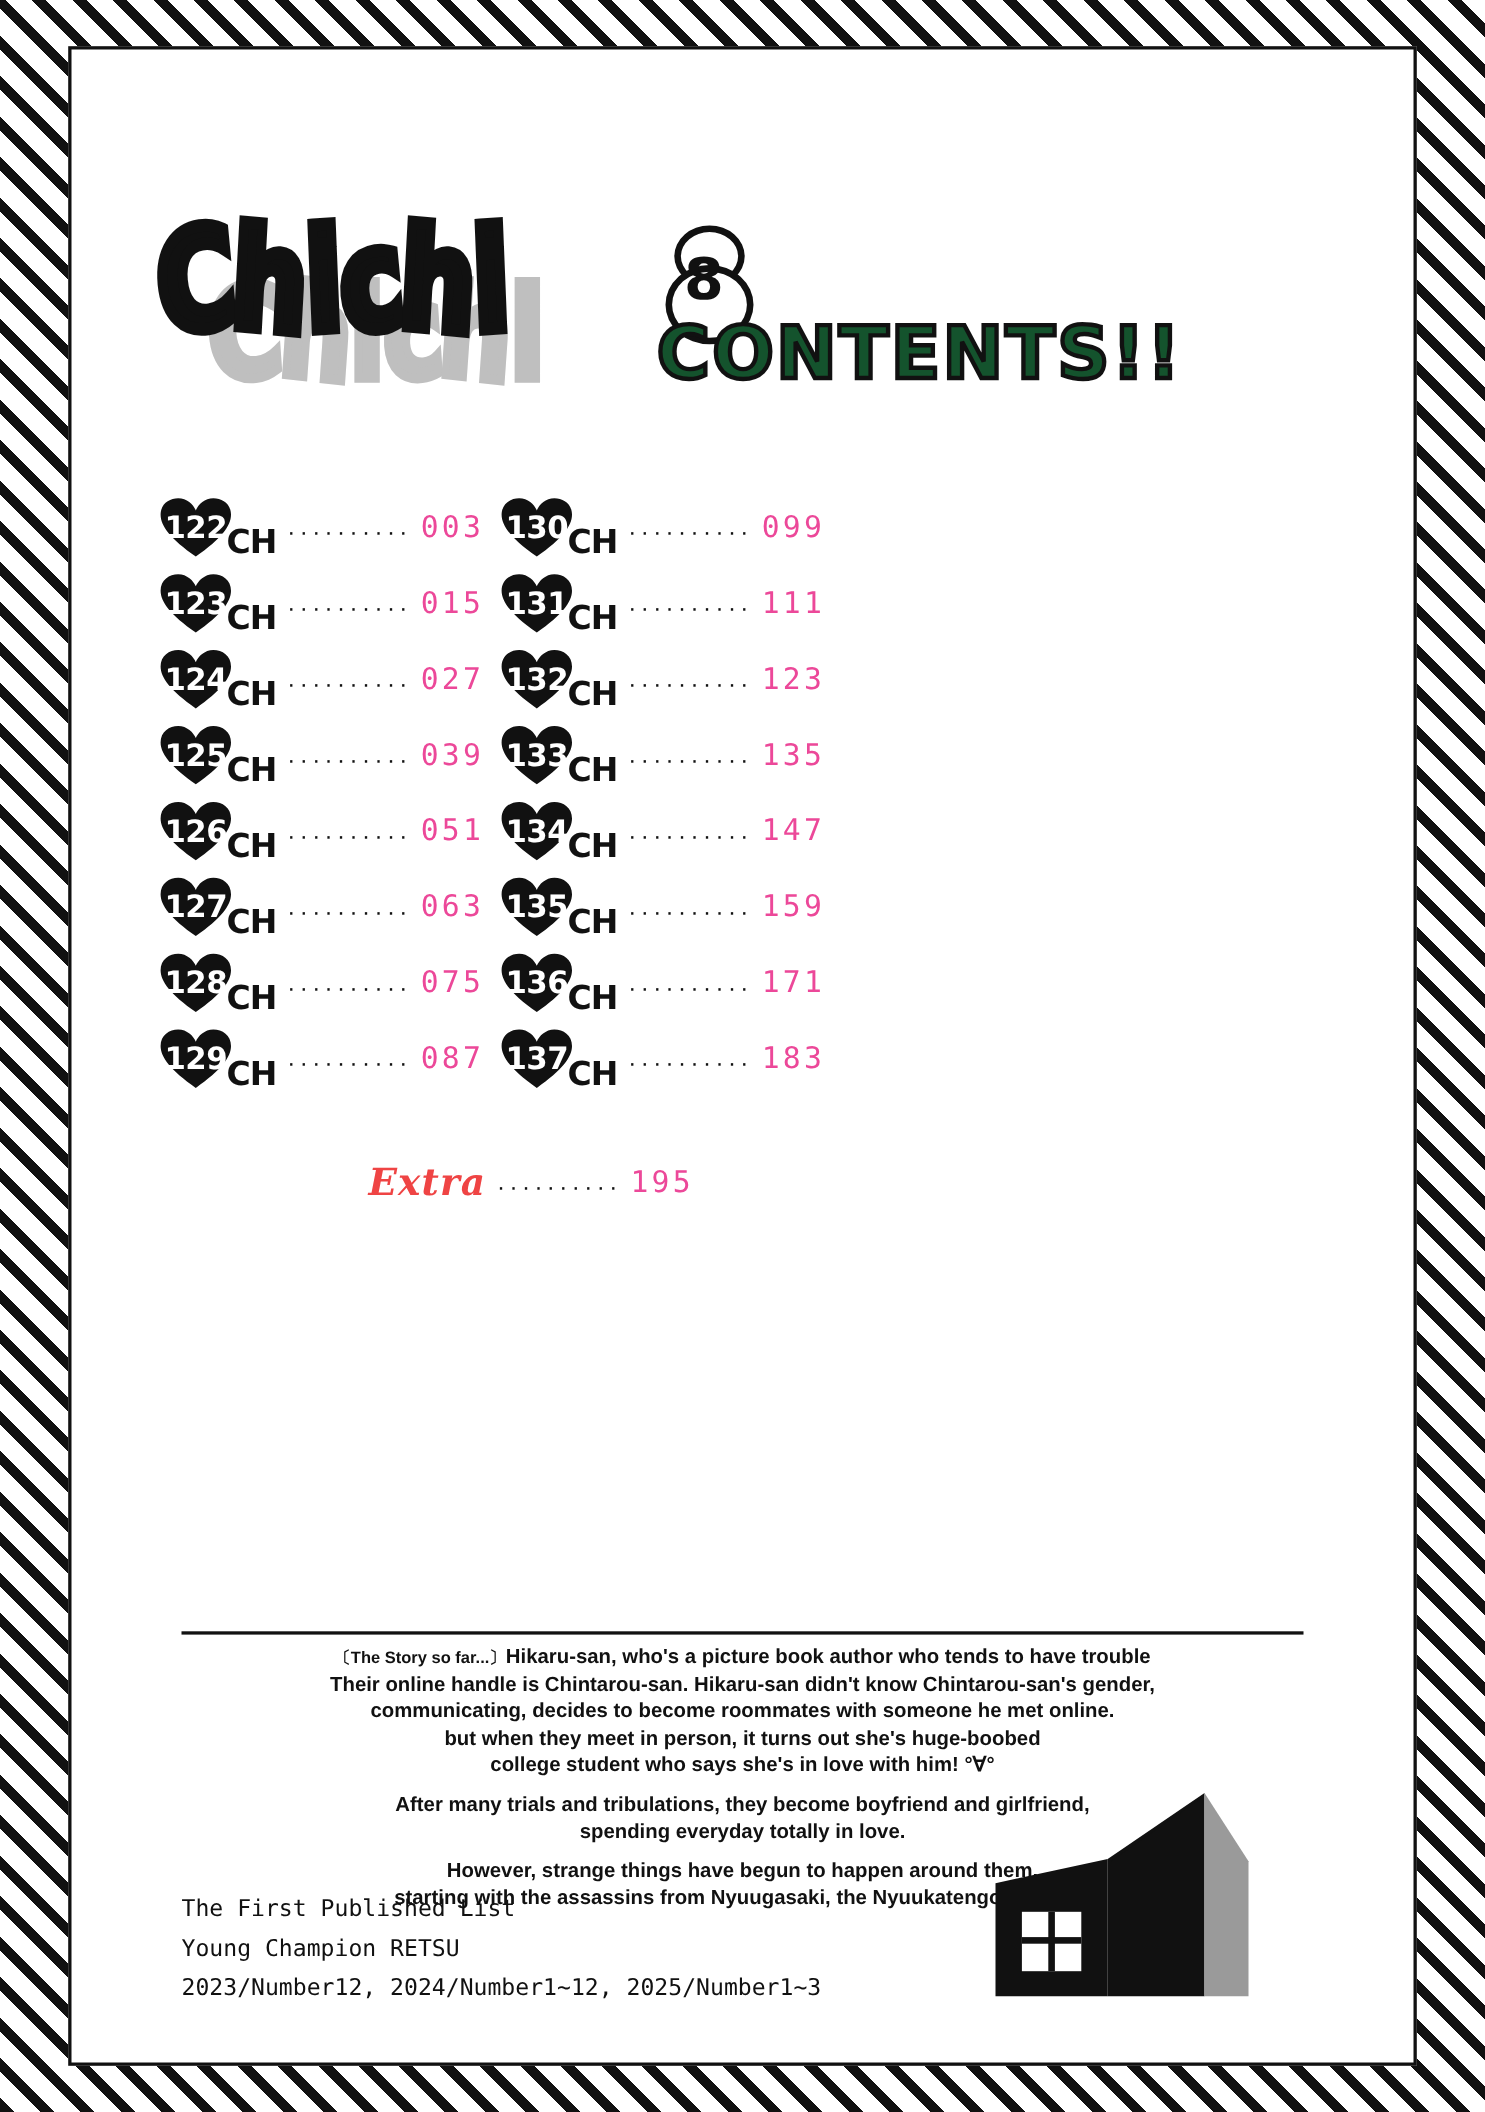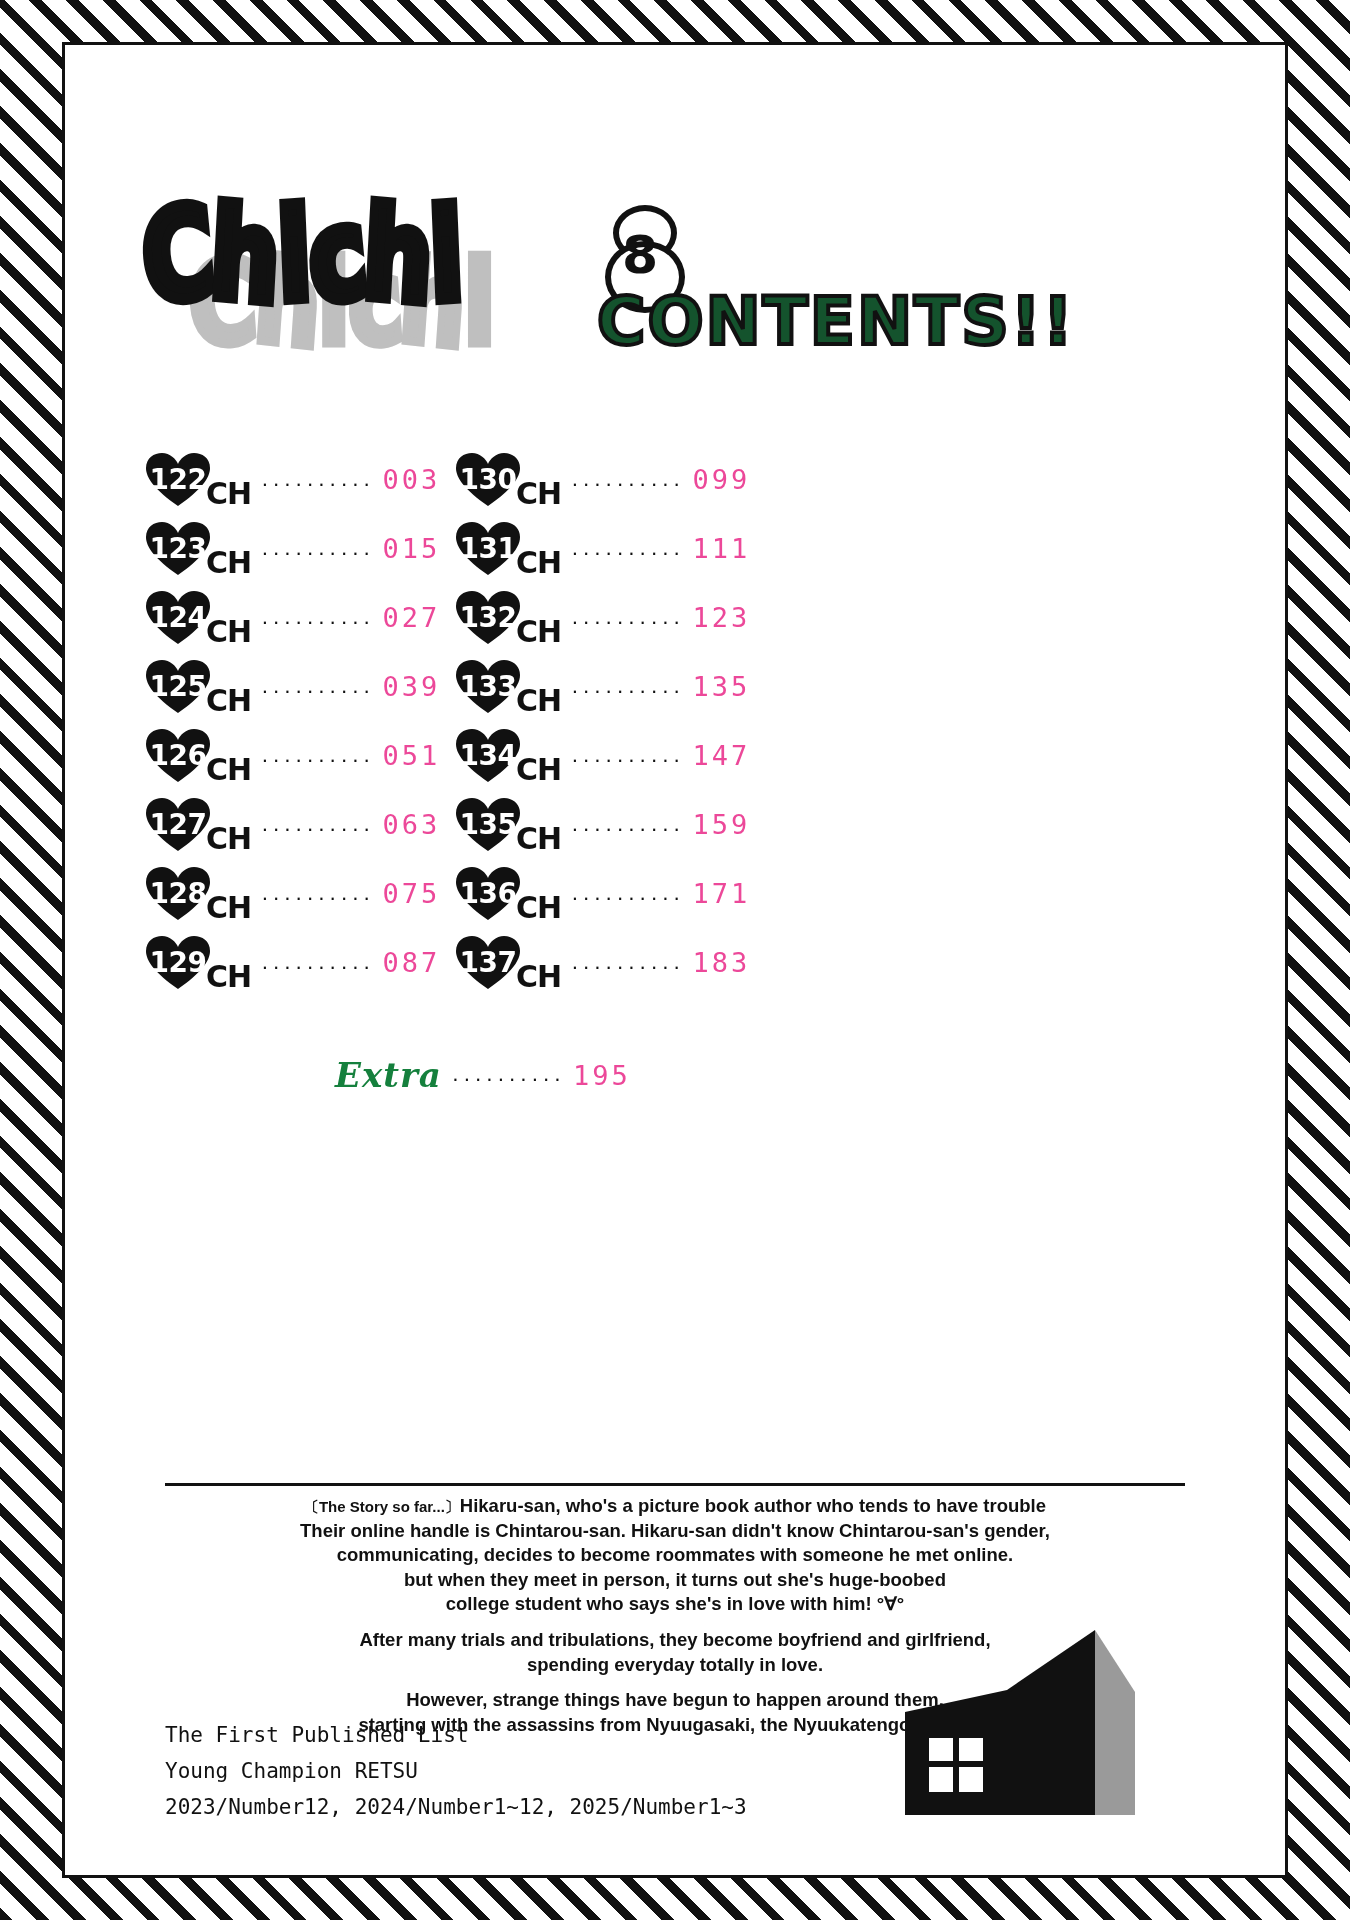--- a/index.html
+++ b/index.html
@@ -182,21 +182,21 @@
     left: 190px;
     top: 610px;
     display: flex;
     align-items: center;
   }
   .extra-label {
     font-family: "DejaVu Serif", serif;
     font-style: italic;
     font-weight: bold;
     font-size: 34px;
-    color: #15803d;
+    color: #ef4444;
     letter-spacing: 1px;
   }
 
   
   .story {
     position: absolute;
     left: 100px;
     right: 100px;
     top: 1438px;
     border-top: 3px solid #111;

